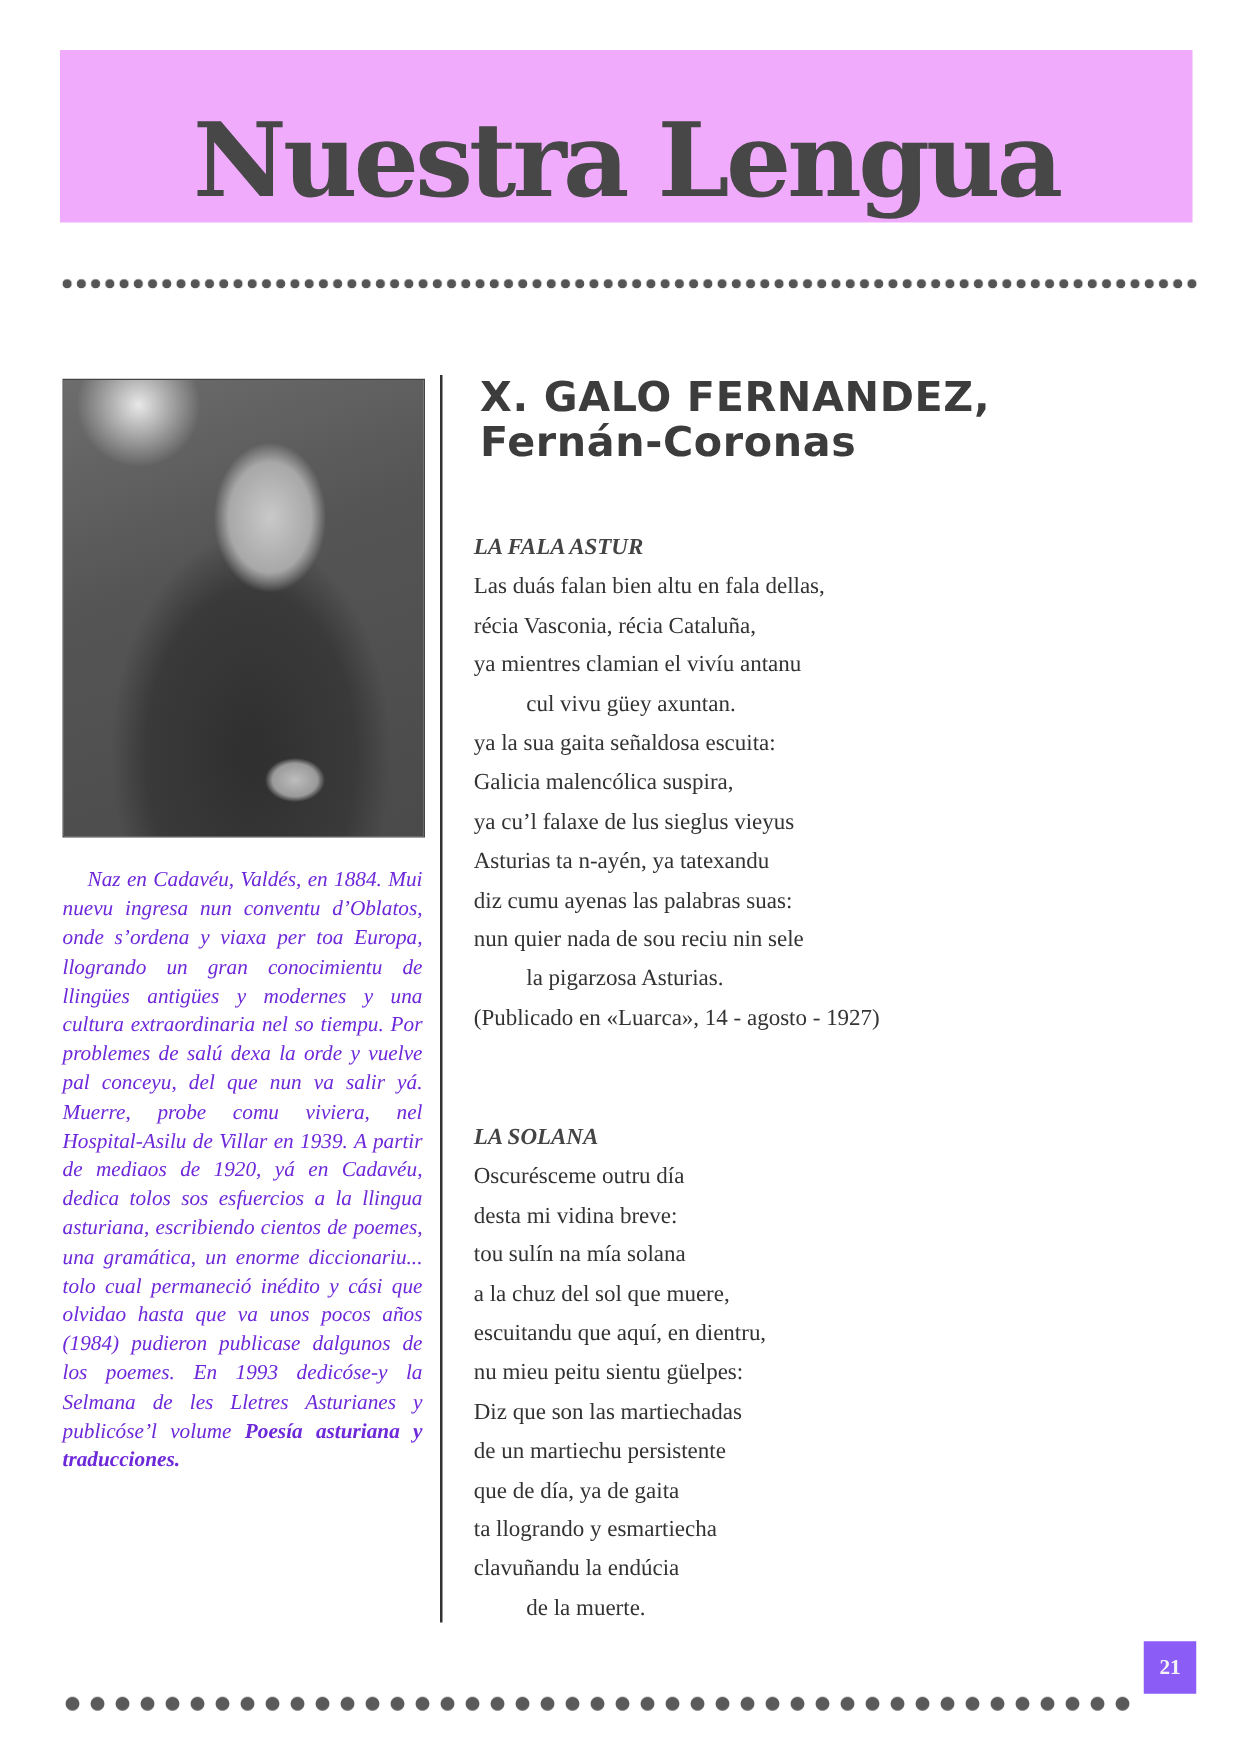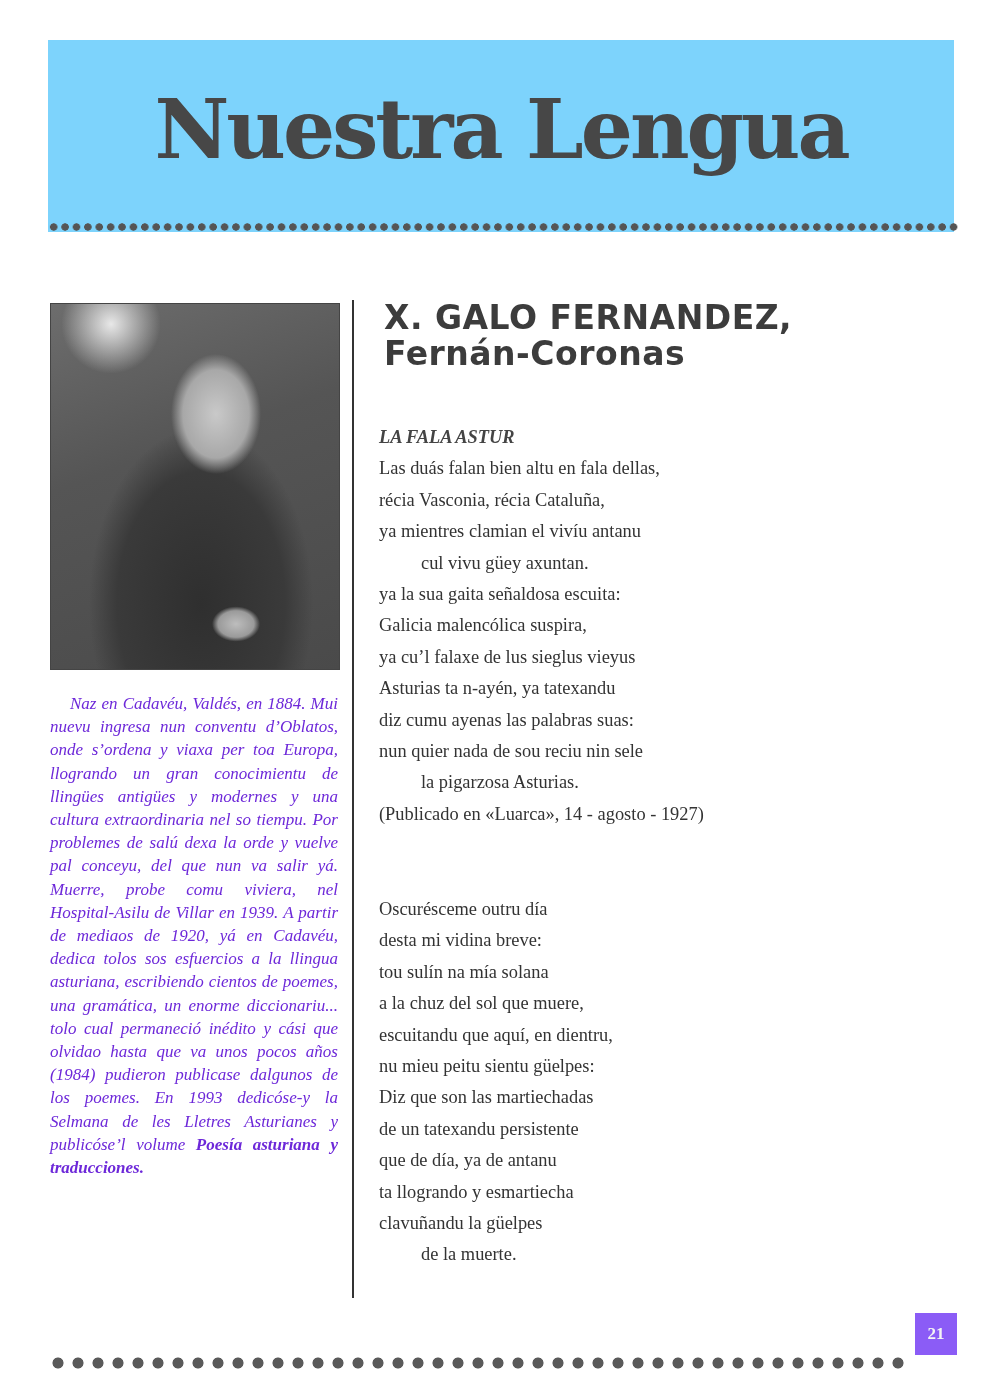--- a/index.html
+++ b/index.html
@@ -1,22 +1,22 @@
 <!DOCTYPE html>
 <html><head>
 <meta charset="utf-8">
 <style>
   html, body { margin: 0; padding: 0; }
   body {
     width: 1000px; height: 1400px; background: #ffffff; position: relative; overflow: hidden;
     font-family: "Liberation Serif", serif; color: #2e2e2e;
   }
   .header-band {
-    position: absolute; left: 48px; top: 40px; width: 906px; height: 192px;
-    background: #7dd3fc;
+    position: absolute; left: 48px; top: 40px; width: 906px; height: 138px;
+    background: #f0abfc;
   }
   .header-title {
     position: absolute; left: 0; right: 0; top: 48px; text-align: center;
     font-family: "DejaVu Serif", serif; font-weight: bold; font-size: 82px;
     color: #474747; letter-spacing: -3px; line-height: 1;
   }
   .dots {
     position: absolute; height: 10px;
     background-image: radial-gradient(circle, #555 45%, transparent 52%);
     background-repeat: repeat-x;
@@ -97,30 +97,31 @@
       <div>ya cu’l falaxe de lus sieglus vieyus</div>
       <div>Asturias ta n-ayén, ya tatexandu</div>
       <div>diz cumu ayenas las palabras suas:</div>
       <div>nun quier nada de sou reciu nin sele</div>
       <div class="indent">la pigarzosa Asturias.</div>
       <div>(Publicado en «Luarca», 14 - agosto - 1927)</div>
     </div>
 </div>
 
 <div class="poem poem2">
+  <div class="ptitle">LA SOLANA</div>
   <div class="plines">
       <div>Oscurésceme outru día</div>
       <div>desta mi vidina breve:</div>
       <div>tou sulín na mía solana</div>
       <div>a la chuz del sol que muere,</div>
       <div>escuitandu que aquí, en dientru,</div>
       <div>nu mieu peitu sientu güelpes:</div>
       <div>Diz que son las martiechadas</div>
-      <div>de un tatexandu persistente</div>
-      <div>que de día, ya de antanu</div>
+      <div>de un martiechu persistente</div>
+      <div>que de día, ya de gaita</div>
       <div>ta llogrando y esmartiecha</div>
-      <div>clavuñandu la güelpes</div>
+      <div>clavuñandu la endúcia</div>
       <div class="indent">de la muerte.</div>
     </div>
 </div>
 
 <div class="dots dots-bottom"></div>
 <div class="page-num">21</div>
 
 </body></html>

